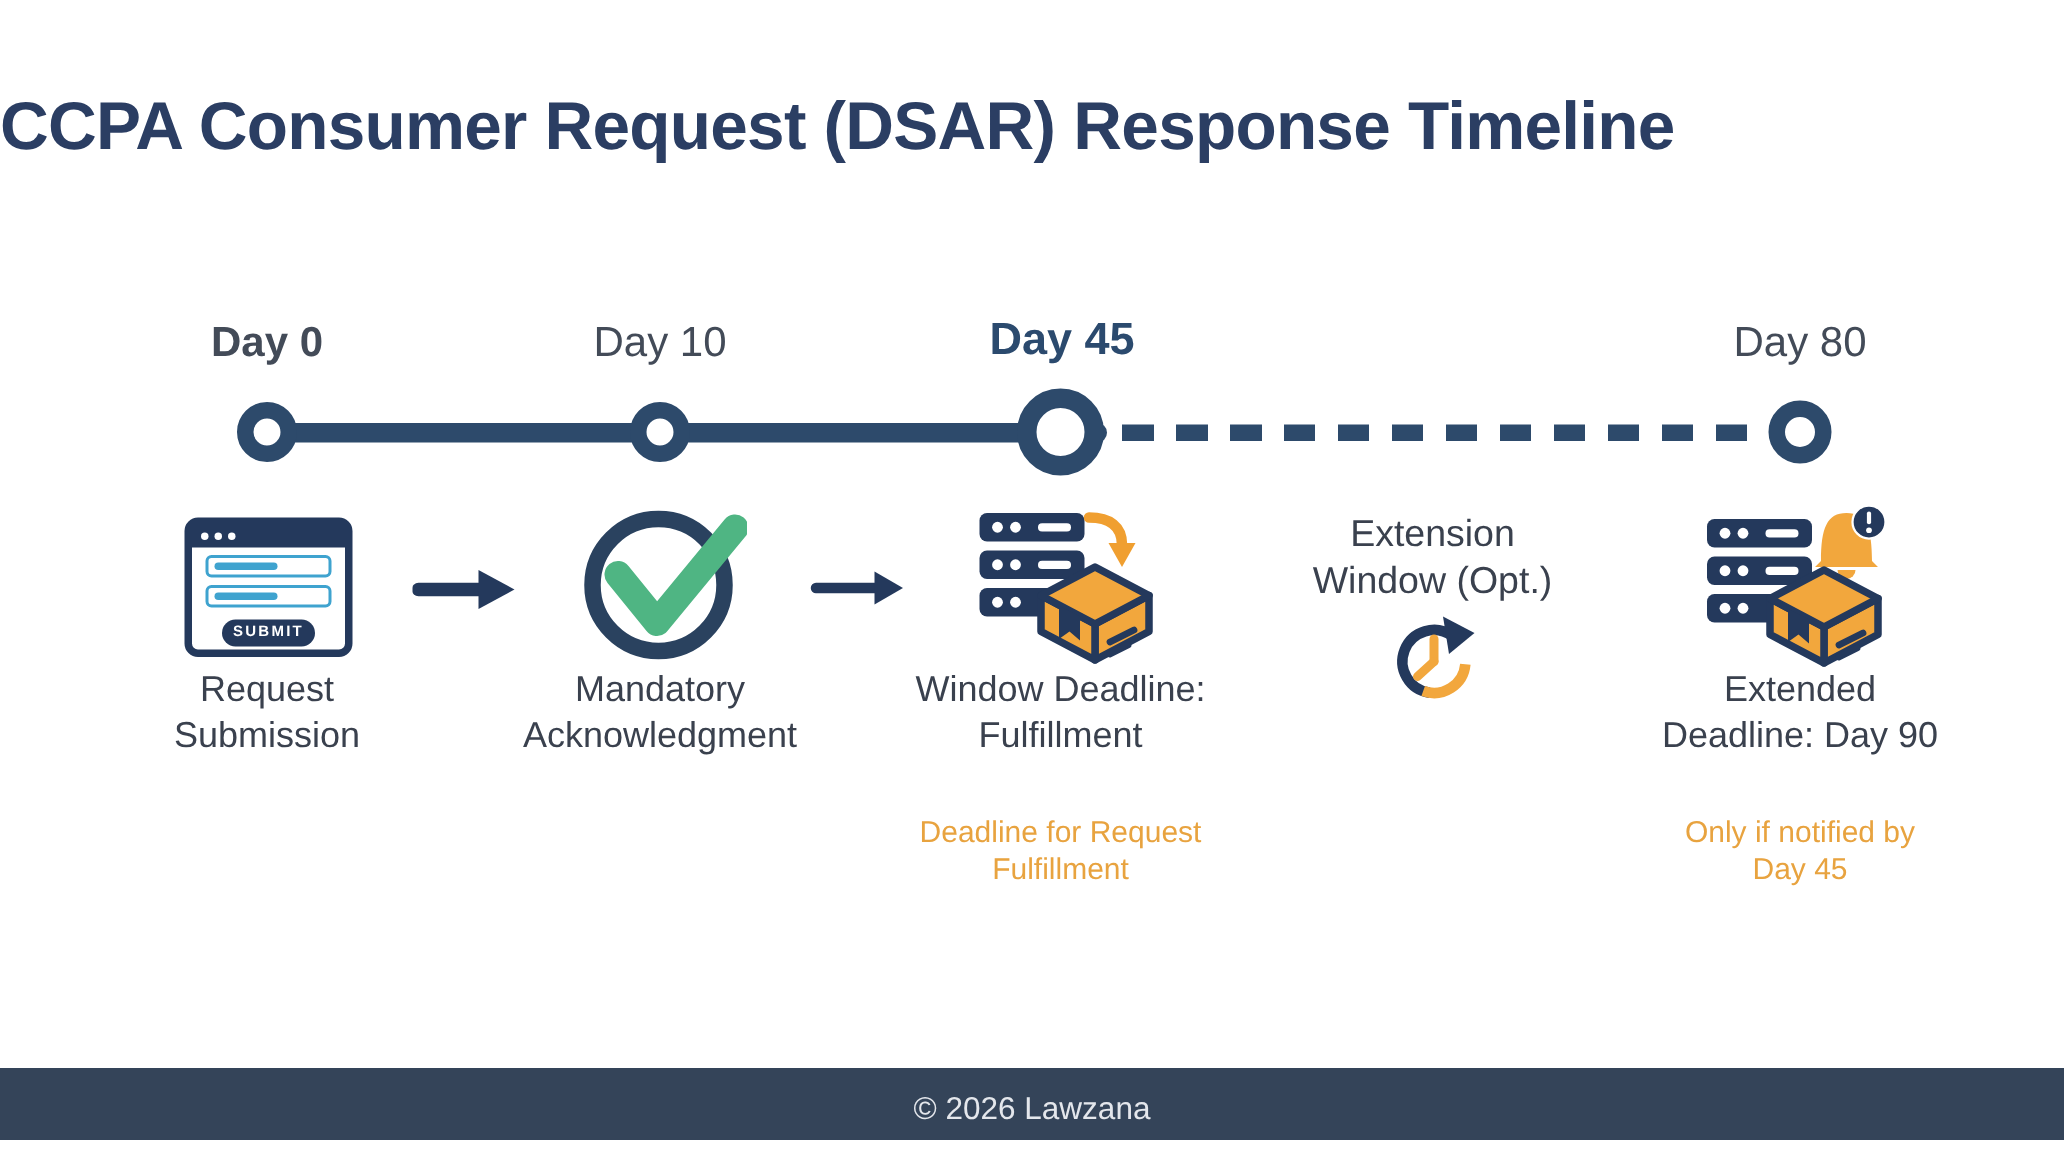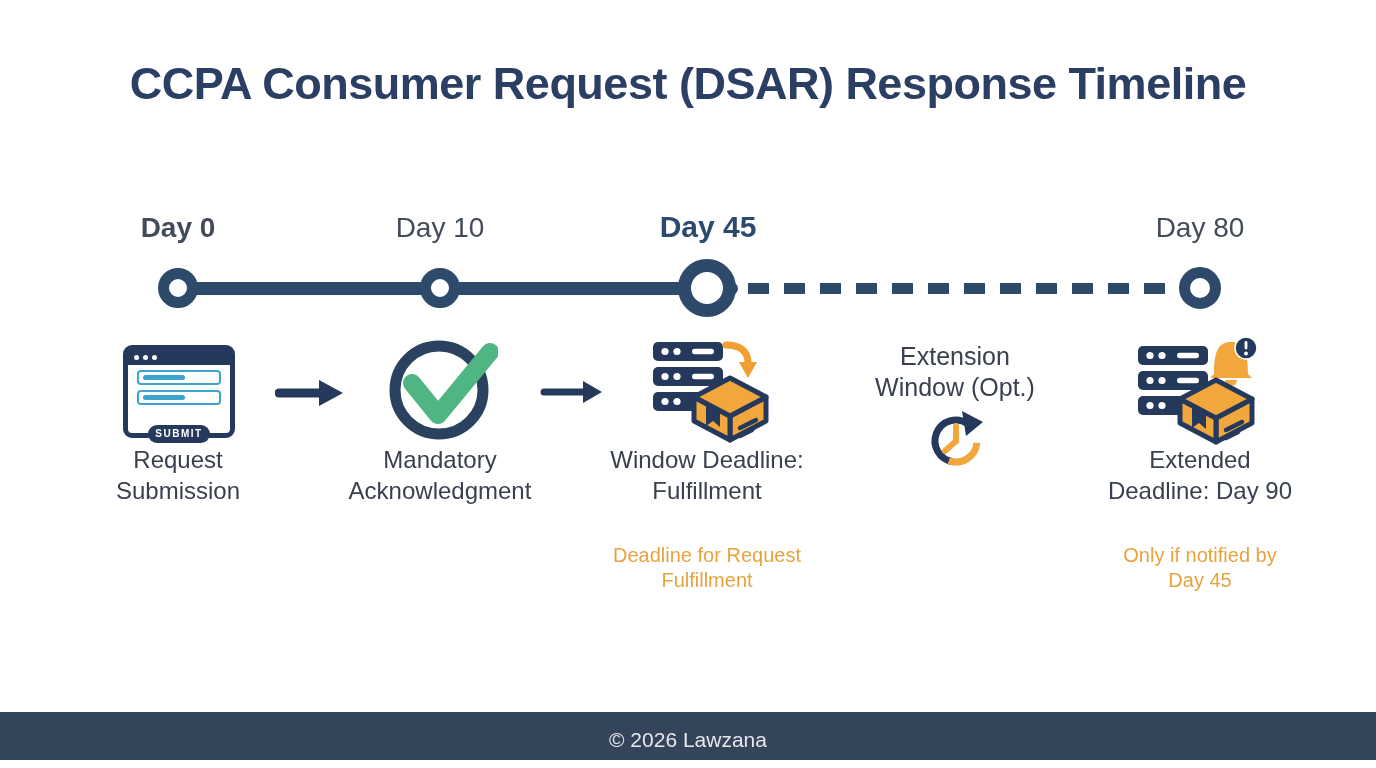--- a/index.html
+++ b/index.html
@@ -2,21 +2,21 @@
 <html><head>
 <meta charset="utf-8">
 <style>
   html,body { margin:0; padding:0; background:#ffffff; }
   .canvas {
     position:relative; width:1376px; height:768px; background:#ffffff;
     overflow:hidden; font-family:"Liberation Sans", sans-serif;
   }
   
   .title {
-    position:absolute; left:0; right:0; top:58px; text-align:center;
+    position:absolute; left:0; right:0; top:58px; text-align:left;
     font-size:45px; font-weight:bold; color:#2b3e63; letter-spacing:-0.5px;
   }
   
   .milestone {
     position:absolute; top:212px; width:180px; text-align:center;
     font-size:28px; color:#434b58;
   }
   .m-day0  { left:88px;font-weight:bold; }
   .m-day10 { left:350px; }
   .m-day45 { left:618px; color:#2b4a6e; font-weight:bold; font-size:30px; top:210px; }
@@ -50,21 +50,21 @@
   .browser-dot { width:5px; height:5px; border-radius:50%; background:#fff; }
   .browser-field {
     margin:5px 9px 0; height:15px; border:2.5px solid #3fa3cf;
     border-radius:4px; box-sizing:border-box;
   }
   .browser-field-bar {
     margin:2.5px 0 0 3.5px; width:42px; height:5px;
     background:#3fa3cf; border-radius:2.5px;
   }
   .browser-submit {
-    margin:20px auto 0; width:62px; background:#24395c; color:#fff;
+    margin:8px auto 0; width:62px; background:#24395c; color:#fff;
     border-radius:9px; font-size:10px; font-weight:bold; letter-spacing:1.5px;
     text-align:center; padding:3px 0 4px;
   }
   
   .svgbox { position:absolute; }
   .arrow1 { left:275px; top:378px; }
   .arrow2 { left:540px; top:377px; }
   .check  { left:386px; top:336px; }
   .srv45  { left:648px; top:336px; }
   .srv90  { left:1132px; top:334px; }

